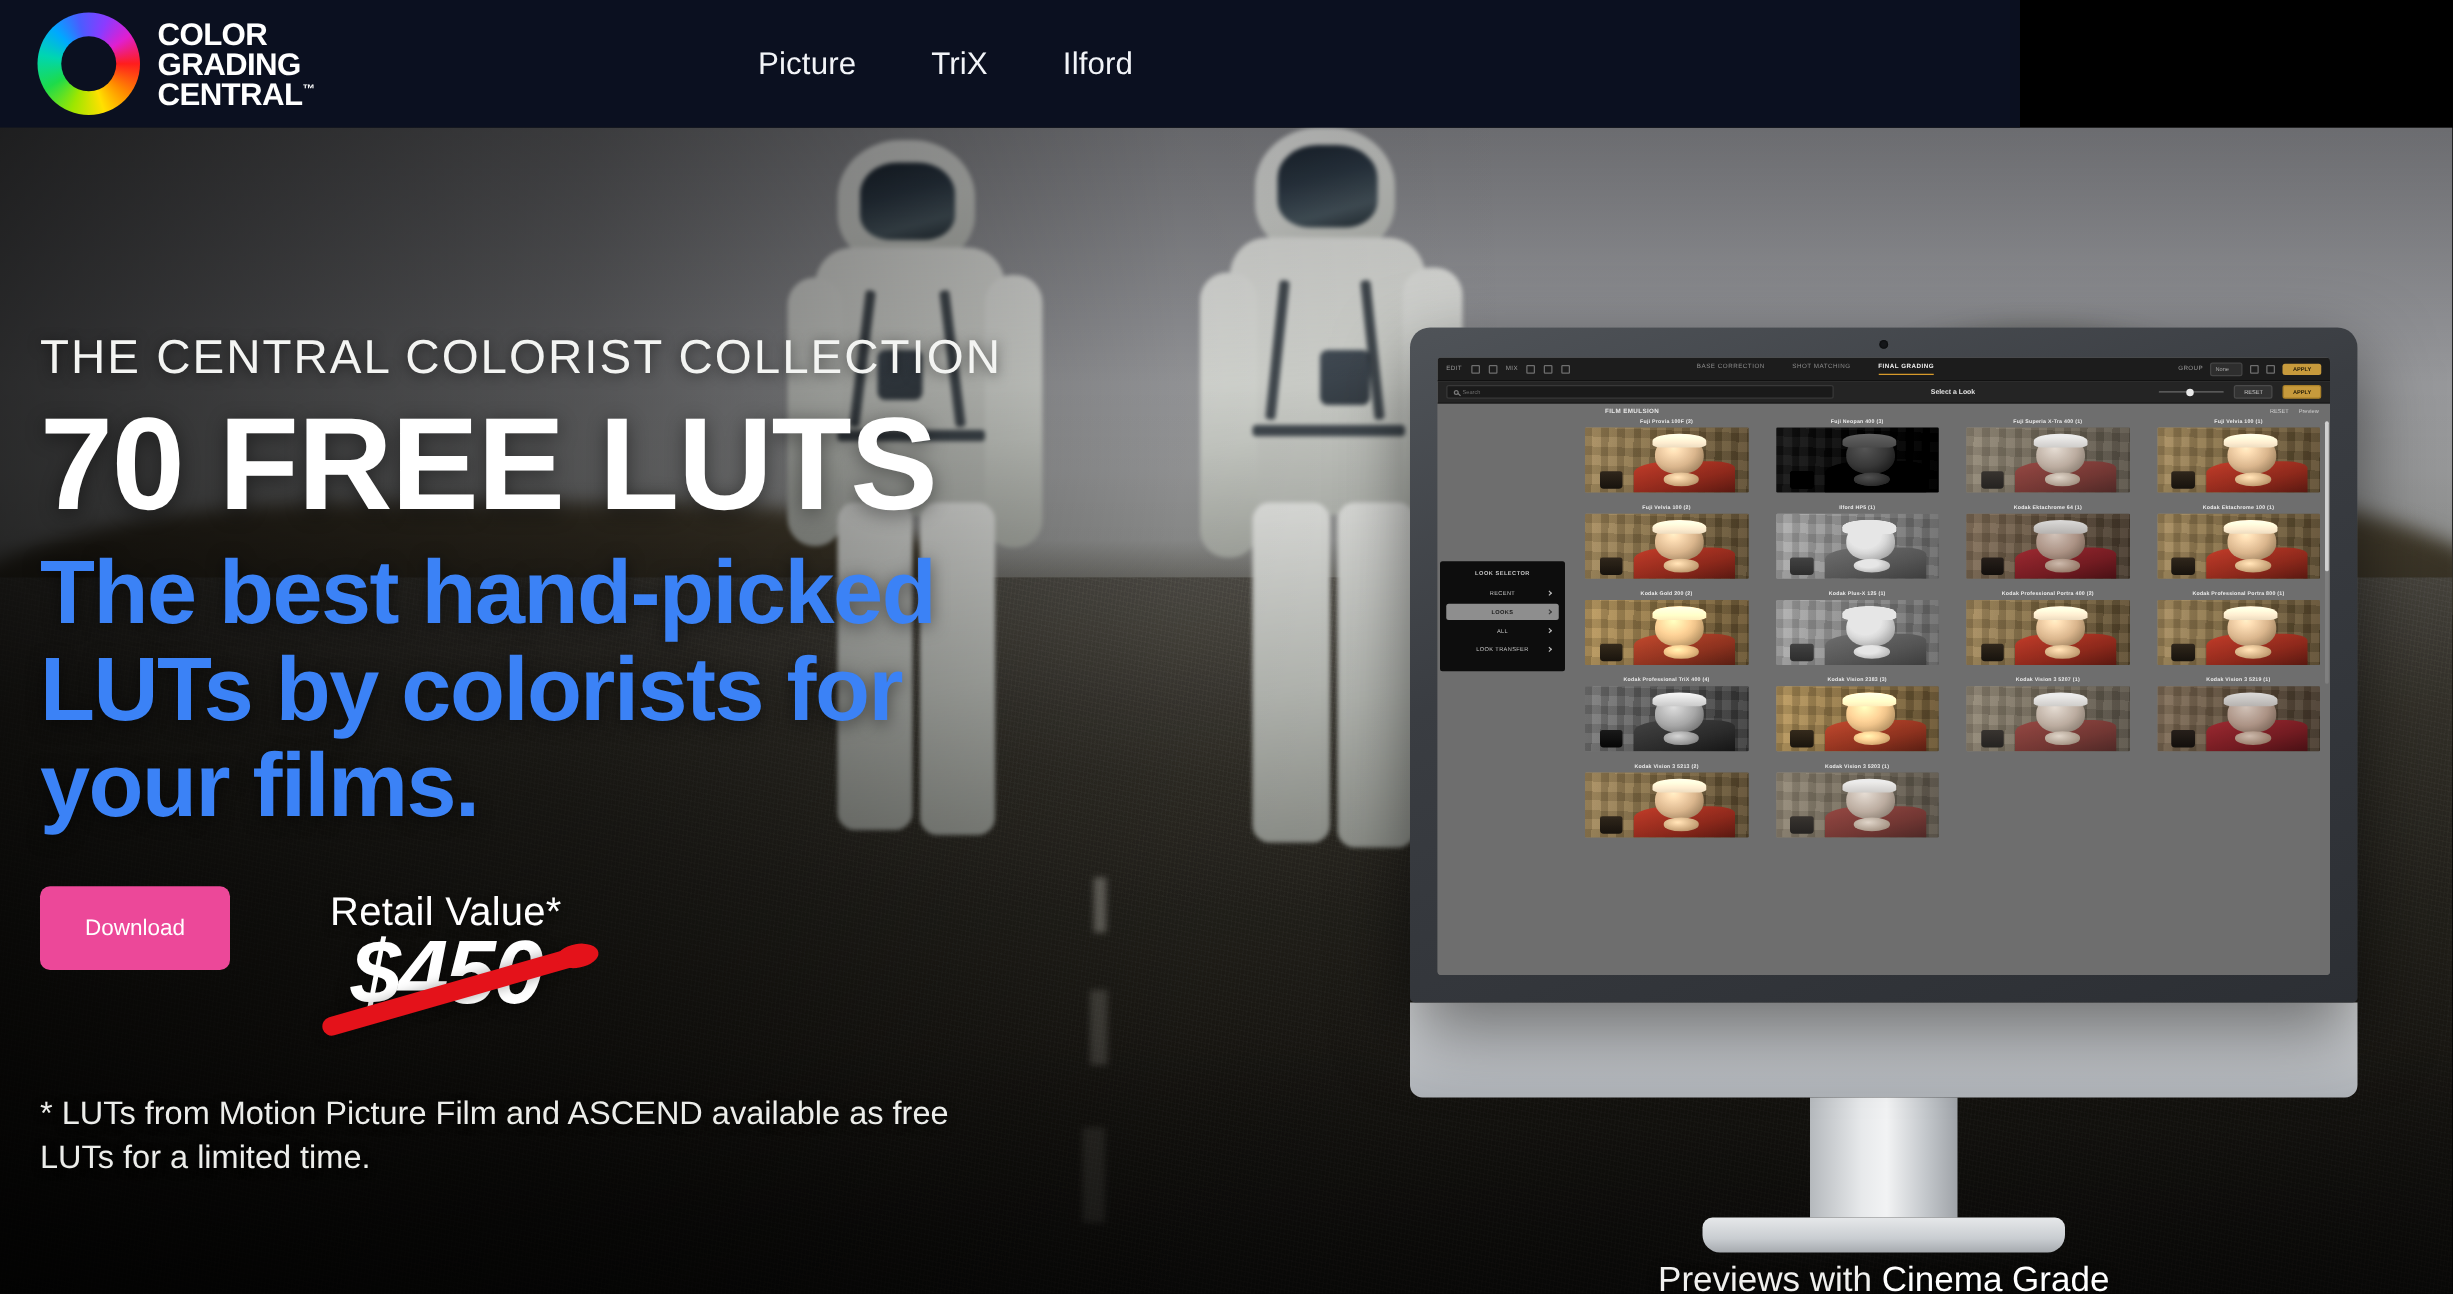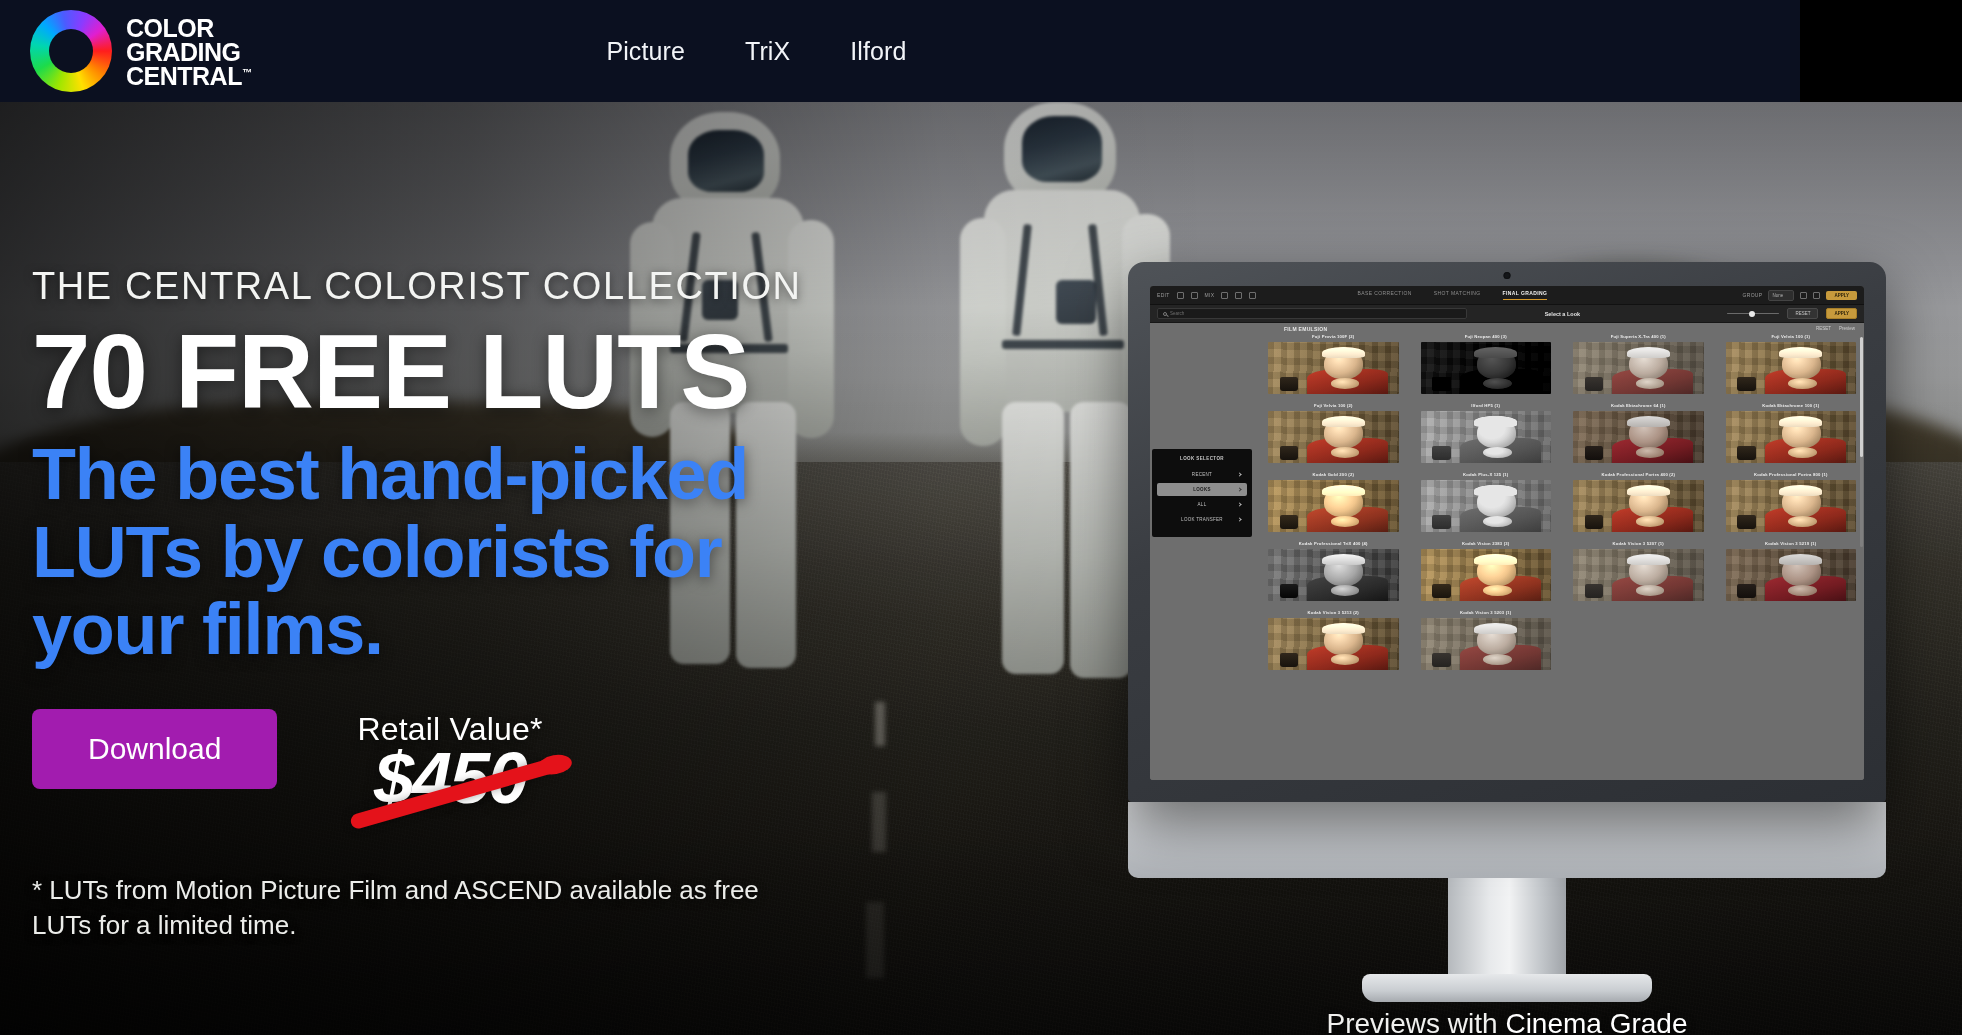--- a/index.html
+++ b/index.html
@@ -16,21 +16,21 @@
     position: relative;
     width: 1962px;
     height: 1035px;
     overflow: hidden;
   }
 
   
   .header {
     position: absolute;
     top: 0; left: 0;
-    width: 1800px;
+    width: 1616px;
     height: 102px;
     background: #0b1020;
     display: flex;
     align-items: center;
     z-index: 40;
   }
 
   .brand {
     display: flex;
     align-items: center;
@@ -277,26 +277,26 @@
     max-width: 790px;
   }
 
   .cta-row {
     display: flex;
     align-items: flex-start;
     gap: 80px;
     margin-top: 40px;
   }
   .btn-download {
-    background: #a21caf;
+    background: #ec4899;
     border: none;
     border-radius: 8px;
     color: #fff;
-    font-size: 30px;
-    padding: 23px 56px;
+    font-size: 18px;
+    padding: 23px 36px;
     cursor: pointer;
     font-family: inherit;
   }
   .retail {
     position: relative;
     padding-top: 2px;
     text-align: center;
   }
   .retail-label {
     color: #fff;

